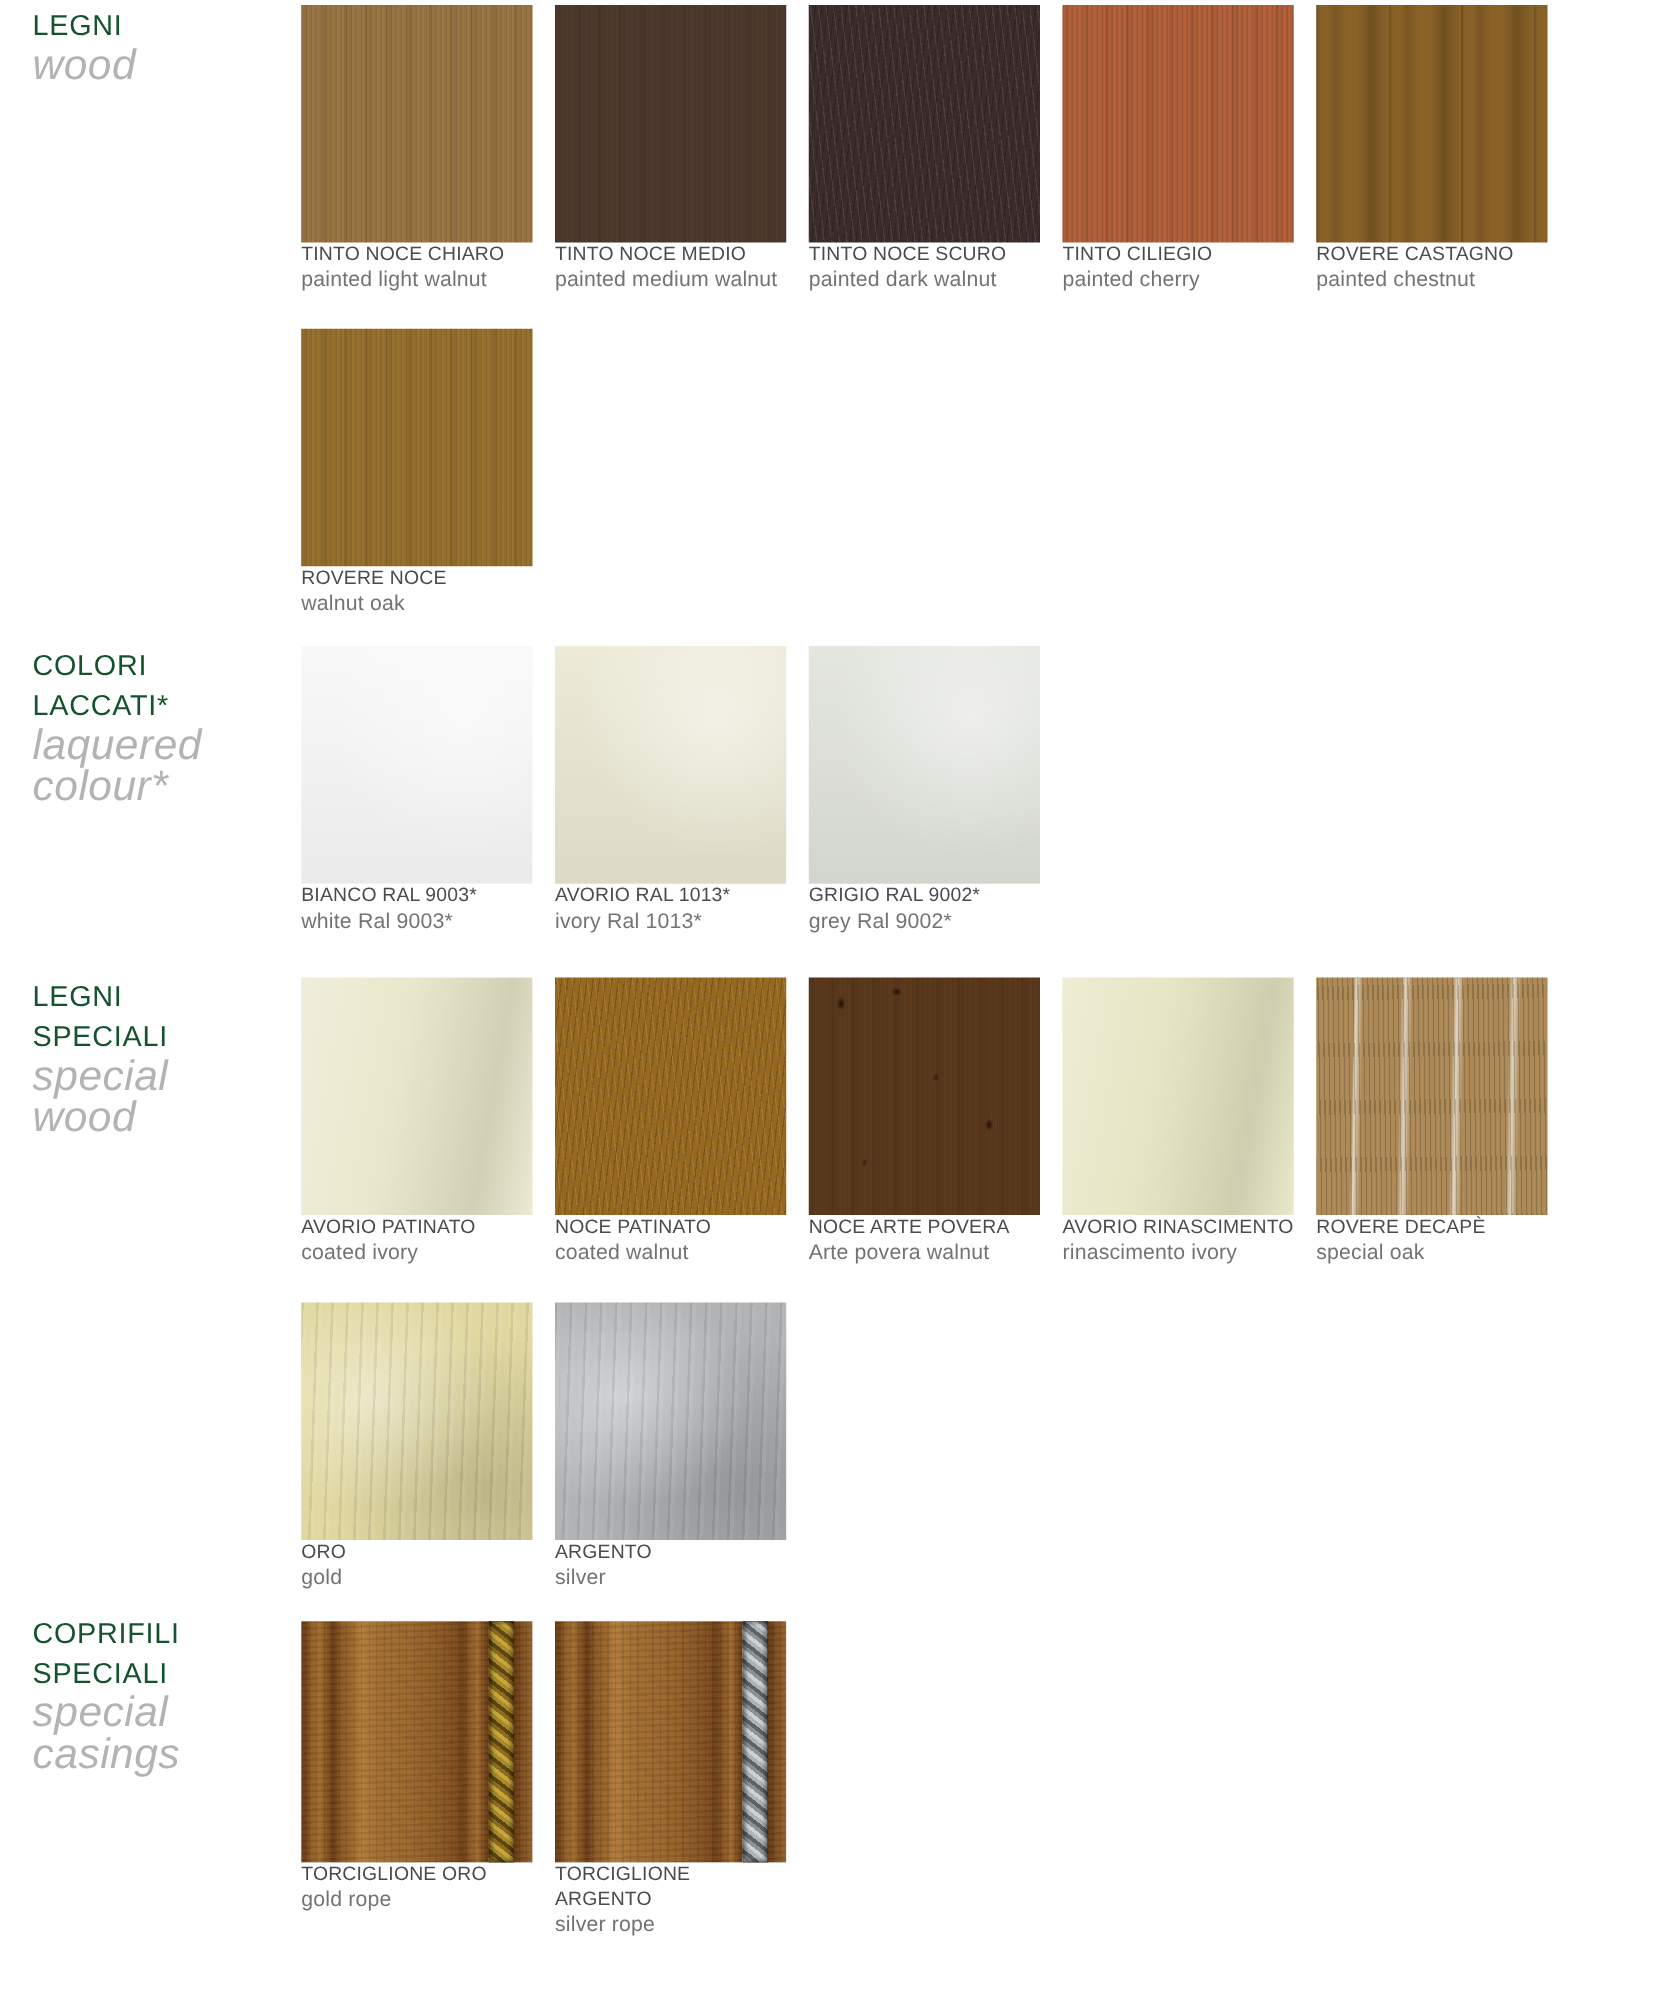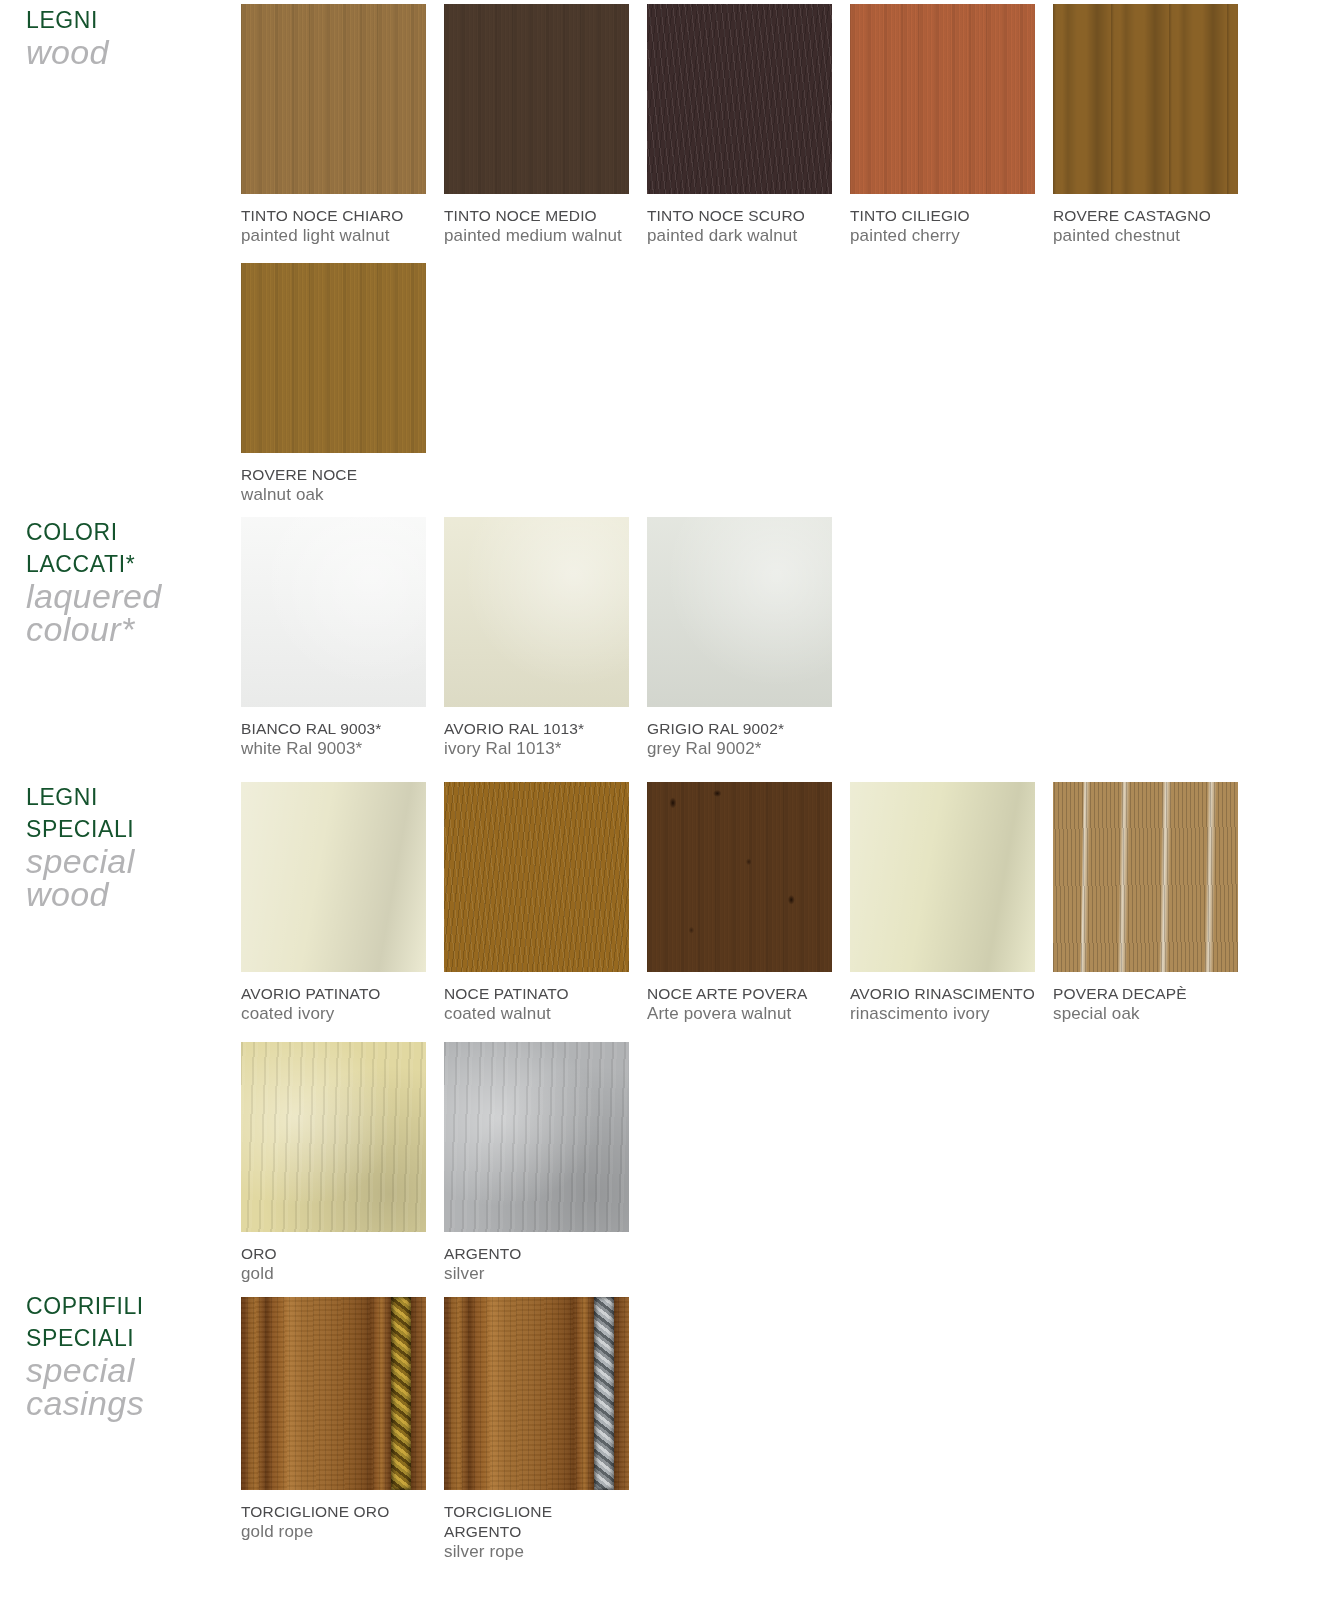--- a/index.html
+++ b/index.html
@@ -49,21 +49,20 @@
   }
   .chip {
     width: 185px;
     height: 190px;
     position: relative;
     overflow: hidden;
     background: #cccccc;
   }
 
   .labels {
-    margin-top: 12px;
     width: 200px;
   }
   .lbl-it {
     font-size: 15.5px;
     line-height: 20px;
     color: #4b4b4d;
     letter-spacing: 0.15px;
     white-space: pre-line;
   }
   .lbl-en {
@@ -326,21 +325,21 @@
     <div class="chip sheen" style="background:#e6e5c3"></div>
     <div class="labels">
       <div class="lbl-it">AVORIO RINASCIMENTO</div>
       <div class="lbl-en">rinascimento ivory</div>
     </div>
   </div>
 
   <div class="swatch" style="left:1053px; top:782px;">
     <div class="chip decape" style="background:#ad8a57"></div>
     <div class="labels">
-      <div class="lbl-it">POVERA DECAPÈ</div>
+      <div class="lbl-it">ROVERE DECAPÈ</div>
       <div class="lbl-en">special oak</div>
     </div>
   </div>
 
   <div class="swatch" style="left:241px; top:1042px;">
     <div class="chip metal" style="background:#e1d8a1"></div>
     <div class="labels">
       <div class="lbl-it">ORO</div>
       <div class="lbl-en">gold</div>
     </div>

